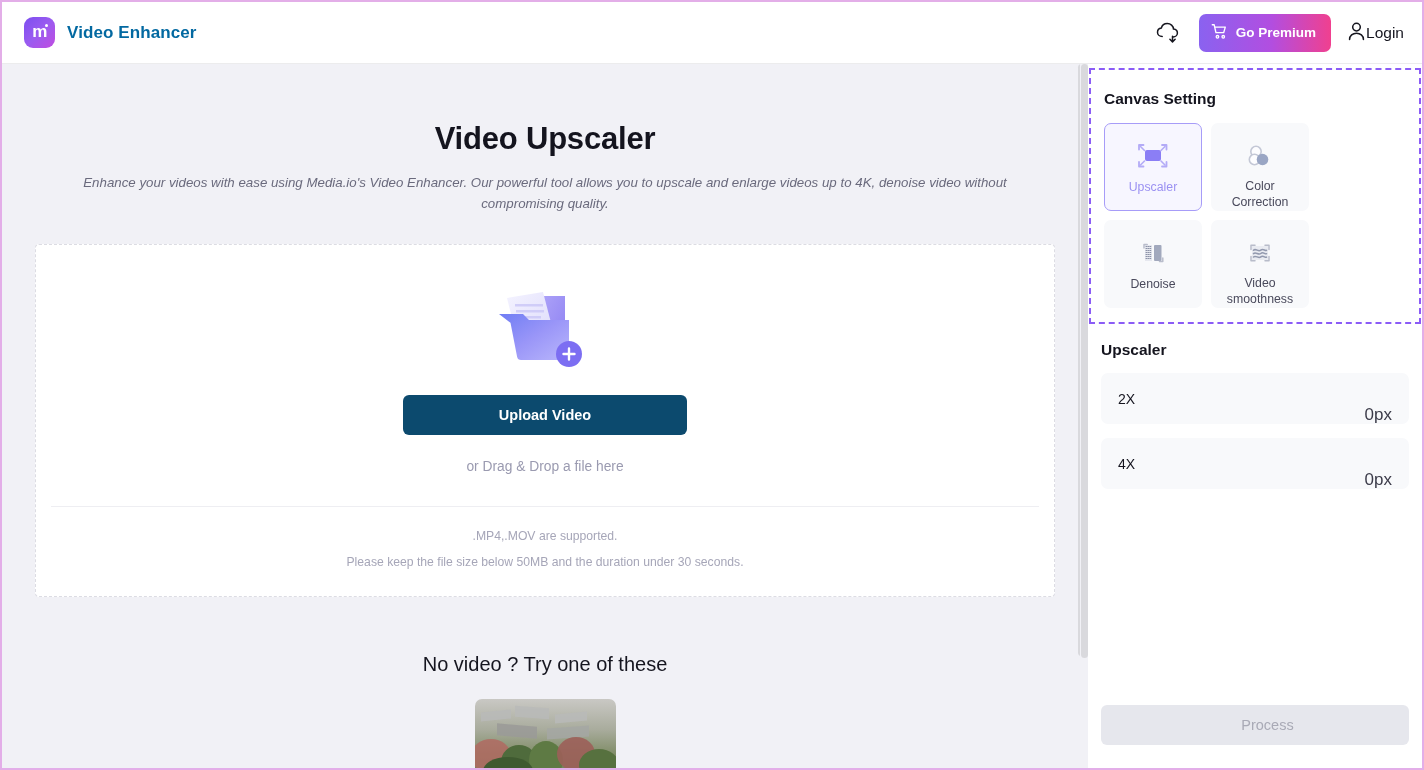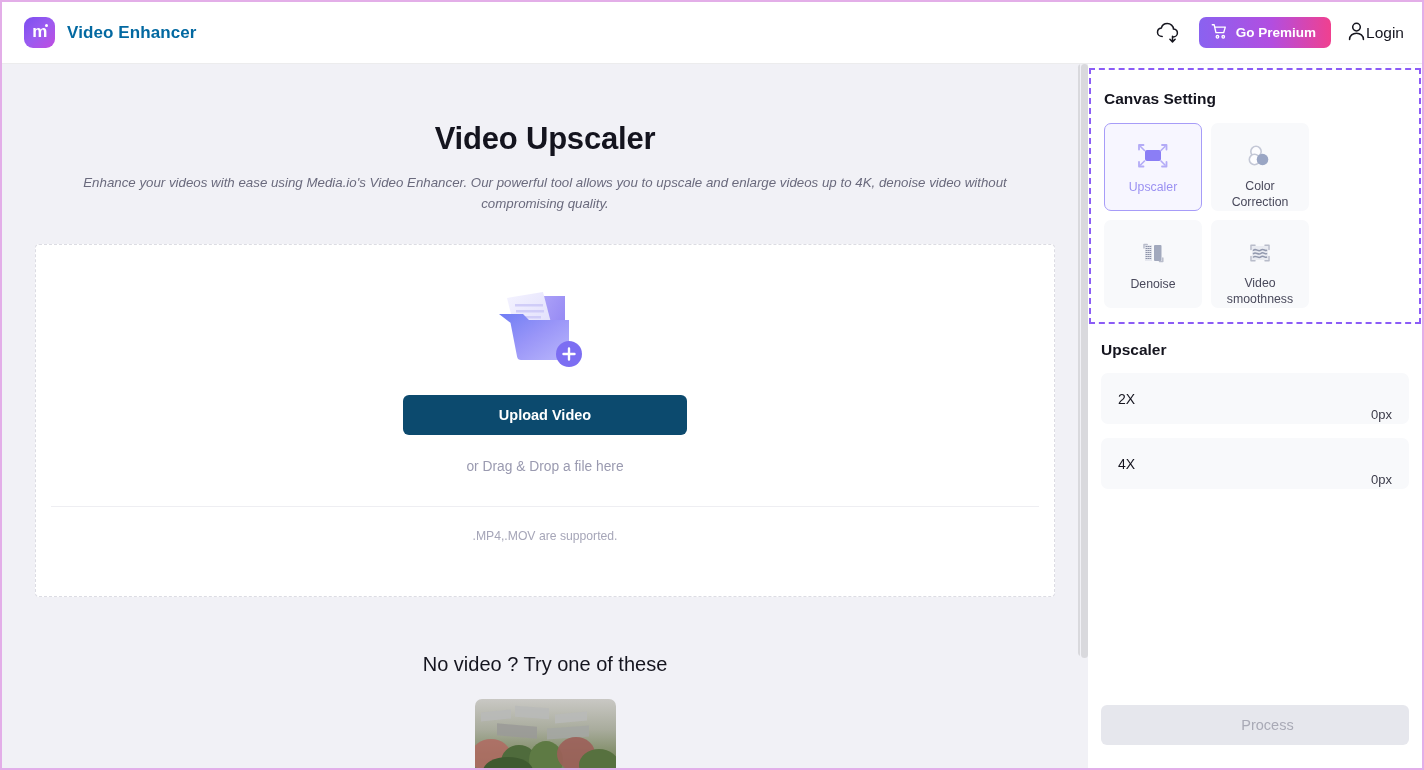--- a/index.html
+++ b/index.html
@@ -35,21 +35,21 @@
   }
   .logo .dot {
     position: absolute; right: 7px; top: 7px;
     width: 3px; height: 3px; border-radius: 50%; background: #ffffff;
   }
   .brand-title { font-size: 17px; font-weight: 700; color: #0369a1; letter-spacing: 0.1px; }
 
   .header-right { display: flex; align-items: center; gap: 16px; }
   .icon-btn { width: 30px; height: 30px; display: flex; align-items: center; justify-content: center; cursor: pointer; }
   .premium-btn {
-    height: 31px; border-radius: 7px;
+    height: 38px; border-radius: 7px;
     background: linear-gradient(90deg, #8a62f0 0%, #b24ee0 55%, #f0408f 100%);
     color: #fff; font-size: 13.5px; font-weight: 700;
     display: flex; align-items: center; gap: 8px;
     padding: 0 15px 0 12px; cursor: pointer; border: none;
     font-family: "Liberation Sans", sans-serif;
   }
   .login { display: flex; align-items: center; cursor: pointer; }
   .login span { font-size: 15.5px; color: #15151f; }
 
   
@@ -135,21 +135,21 @@
   .card.selected .card-label { color: #9b91f2; }
 
   .upscaler-section { padding: 17px 13px 0 13px; }
   .option-row {
     height: 51px; background: #f8f9fb; border-radius: 7px;
     display: flex; align-items: center; justify-content: space-between;
     padding: 0 17px; margin-top: 14px; cursor: pointer;
   }
   .option-row:first-of-type { margin-top: 15px; }
   .option-label { font-size: 14px; font-weight: 400; color: #15151f; }
-  .option-value { font-size: 13px; color: #3c3c4a; margin-top: 32px; }
+  .option-value { font-size: 17px; color: #3c3c4a; margin-top: 32px; }
 
   .panel-spacer { flex: 1; }
   .process-wrap { padding: 0 13px 23px 13px; }
   .process-btn {
     width: 100%; height: 40px; border-radius: 6px;
     background: #e6e7ed; color: #a9aab6; border: none;
     font-size: 14.5px; font-family: "Liberation Sans", sans-serif;
     cursor: default; display: flex; align-items: center; justify-content: center; padding-left: 25px;
   }
 
@@ -243,20 +243,21 @@
 
         <button class="upload-btn">
           <span>Upload Video</span>
         </button>
 
         <div class="drag-text">or Drag &amp; Drop a file here</div>
 
         <div class="divider"></div>
 
         <div class="support-line">.MP4,.MOV are supported.</div>
+        <div class="support-line second">Please keep the file size below 50MB and the duration under 30 seconds.</div>
       </div>
 
       <div class="try-title">No video ? Try one of these</div>
       <div class="thumb-row">
         <div class="thumb">
           <div class="roof" style="left:6px;top:12px;width:30px;height:9px;transform:skewY(-6deg);"></div>
           <div class="roof" style="left:40px;top:8px;width:34px;height:11px;transform:skewY(4deg);"></div>
           <div class="roof" style="left:80px;top:14px;width:32px;height:9px;transform:skewY(-5deg);"></div>
           <div class="roof" style="left:22px;top:26px;width:40px;height:12px;transform:skewY(5deg);background:#9a9a98;"></div>
           <div class="roof" style="left:72px;top:28px;width:42px;height:11px;transform:skewY(-4deg);background:#a5a7a3;"></div>

